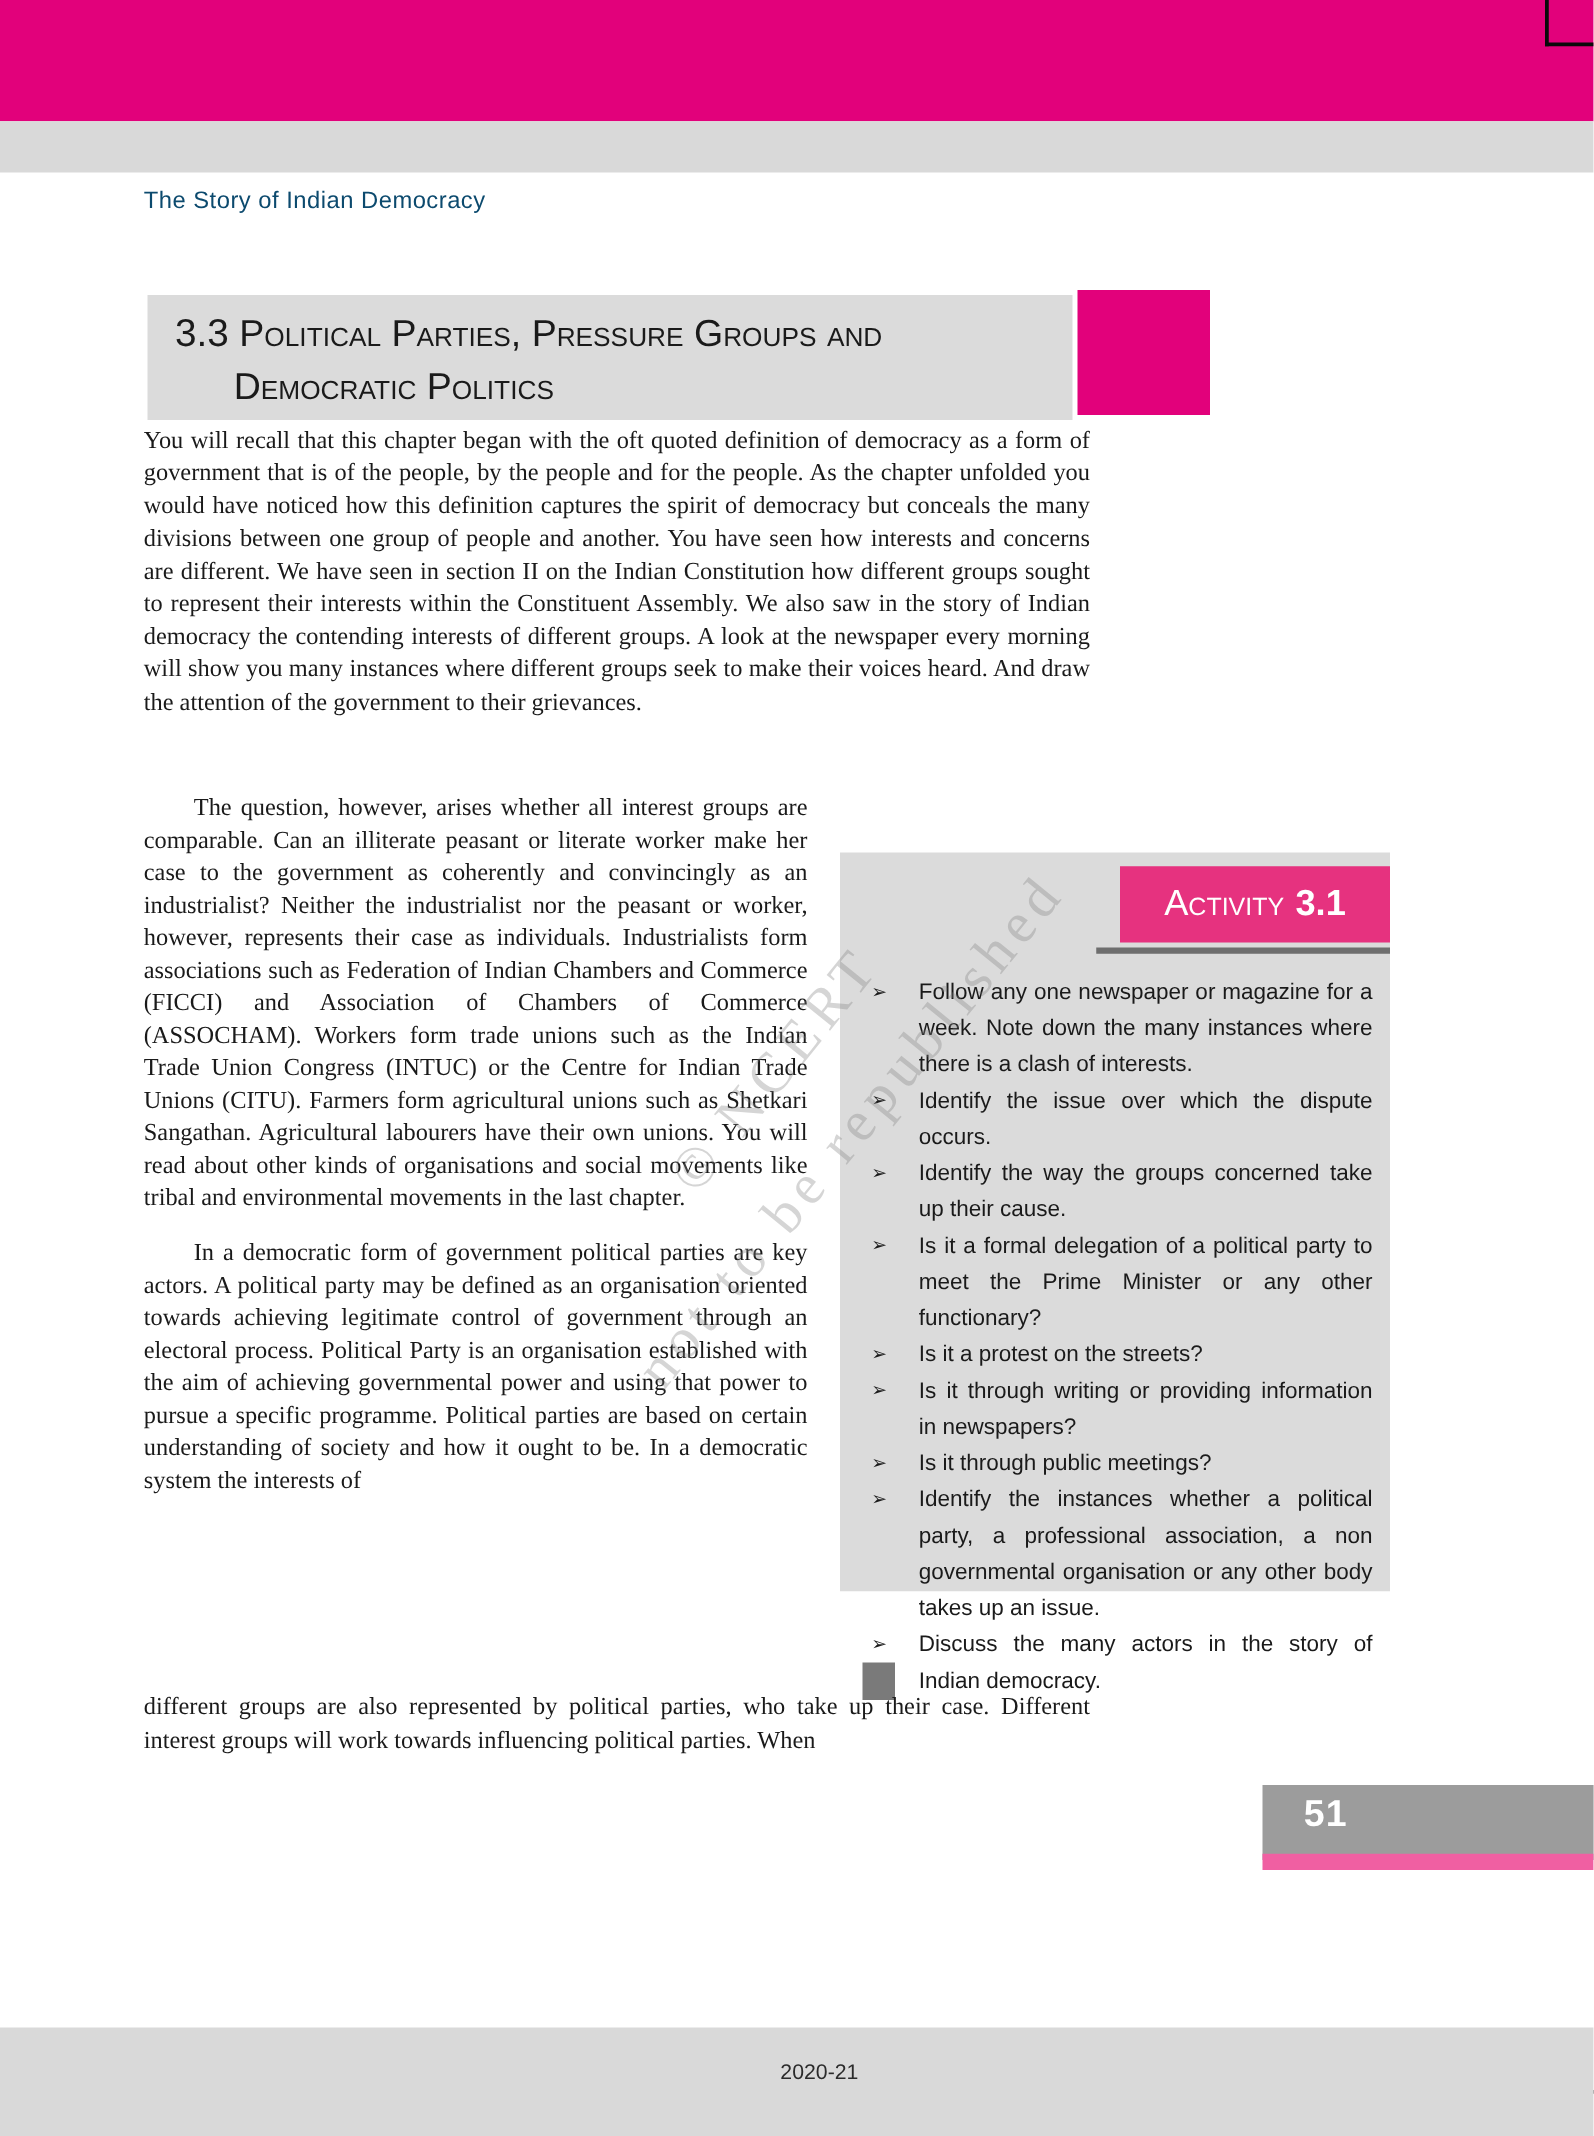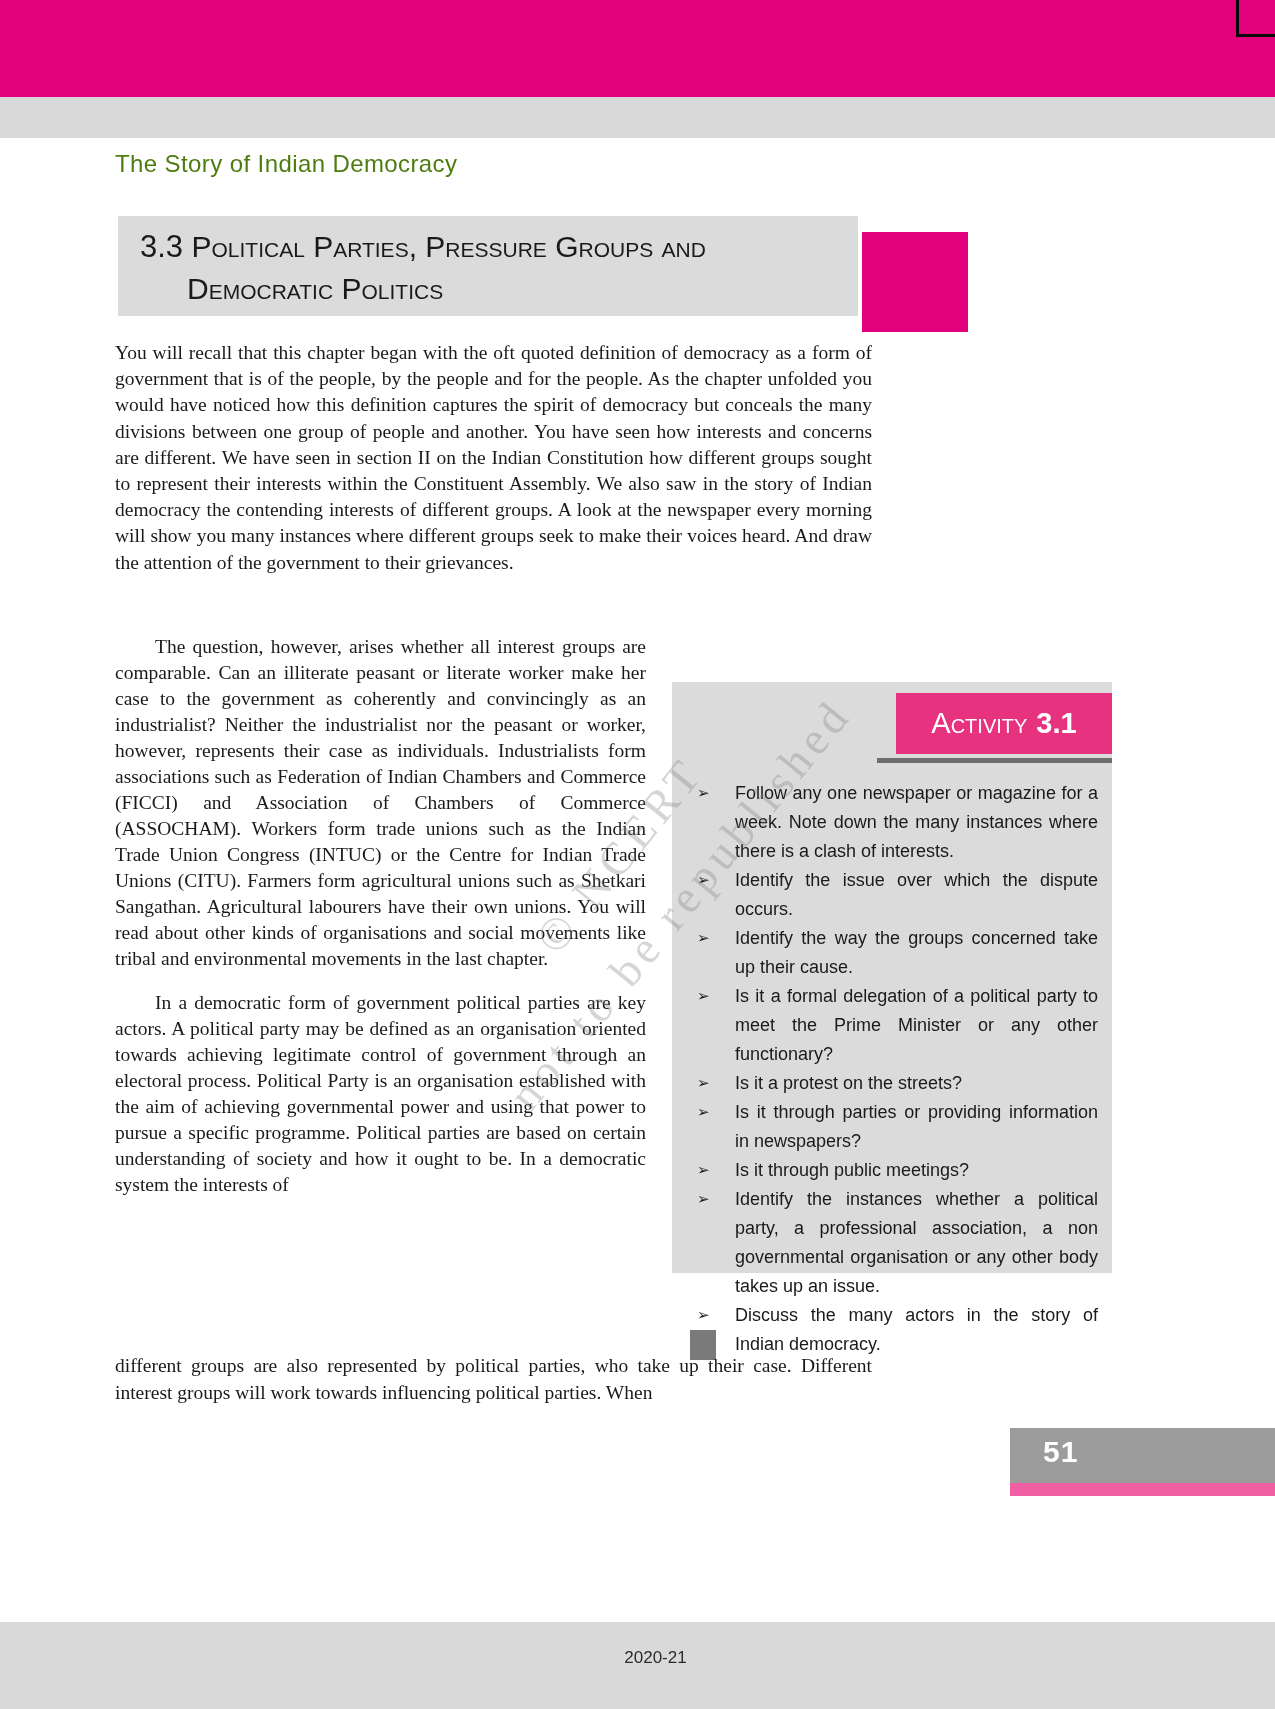--- a/index.html
+++ b/index.html
@@ -7,24 +7,24 @@
         font-family:"Liberation Serif","DejaVu Serif",serif;color:#1a1a1a;}
 
   
   .band-top{position:absolute;left:0;top:0;width:1275px;height:97px;background:#E2017B;}
   .band-gray-top{position:absolute;left:0;top:97px;width:1275px;height:41px;background:#D9D9D9;}
   .corner{position:absolute;width:39px;box-sizing:border-box;}
   .corner-top{left:1236px;top:0;height:37px;border-left:3px solid #0a0a0a;border-bottom:3px solid #0a0a0a;}
   .corner-bottom{left:1236px;top:1672px;height:37px;border-left:3px solid #0a0a0a;border-top:3px solid #0a0a0a;}
 
   .running-head{position:absolute;left:115px;top:150px;font-family:"Liberation Sans","DejaVu Sans",sans-serif;
-        font-size:24px;color:#4d7c0f;letter-spacing:0.4px;z-index:10;}
+        font-size:19px;color:#0c4a6e;letter-spacing:0.4px;z-index:10;}
 
   
-  .heading-box{position:absolute;left:118px;top:216px;width:740px;height:100px;background:#DBDBDB;
+  .heading-box{position:absolute;left:118px;top:236px;width:740px;height:100px;background:#DBDBDB;
         font-family:"Liberation Sans","DejaVu Sans",sans-serif;z-index:2;}
   .h-line1{margin:10px 0 0 22px;font-size:30px;line-height:42px;}
   .h-num{font-size:31px;}
   .sc{font-variant:small-caps;}
   .h-line2{margin:0 0 0 69px;font-size:30px;line-height:42px;}
   .heading-accent{position:absolute;left:862px;top:232px;width:106px;height:100px;background:#E2017B;z-index:2;}
 
   
   .intro{position:absolute;left:115px;top:340px;width:757px;font-size:19.5px;line-height:26.2px;
         text-align:justify;z-index:10;}
@@ -96,21 +96,21 @@
       <span class="sc">Activity</span>
       <span class="num">3.1</span>
     </div>
     <div class="activity-rule"></div>
     <div class="activity-list">
       <div class="ai"><span class="bullet">➢</span><span>Follow any one newspaper or magazine for a week. Note down the many instances where there is a clash of interests.</span></div>
       <div class="ai"><span class="bullet">➢</span><span>Identify the issue over which the dispute occurs.</span></div>
       <div class="ai"><span class="bullet">➢</span><span>Identify the way the groups concerned take up their cause.</span></div>
       <div class="ai"><span class="bullet">➢</span><span>Is it a formal delegation of a political party to meet the Prime Minister or any other functionary?</span></div>
       <div class="ai"><span class="bullet">➢</span><span>Is it a protest on the streets?</span></div>
-      <div class="ai"><span class="bullet">➢</span><span>Is it through parties or providing information in newspapers?</span></div>
+      <div class="ai"><span class="bullet">➢</span><span>Is it through writing or providing information in newspapers?</span></div>
       <div class="ai"><span class="bullet">➢</span><span>Is it through public meetings?</span></div>
       <div class="ai"><span class="bullet">➢</span><span>Identify the instances whether a political party, a professional association, a non governmental organisation or any other body takes up an issue.</span></div>
       <div class="ai"><span class="bullet">➢</span><span>Discuss the many actors in the story of Indian democracy.</span></div>
     </div>
     <div class="end-square"></div>
   </div>
 
   <div class="fullwidth">different groups are also represented by political parties, who take up their case. Different interest groups will work towards influencing political parties. When</div>
 
   <div class="pagenum-box">

